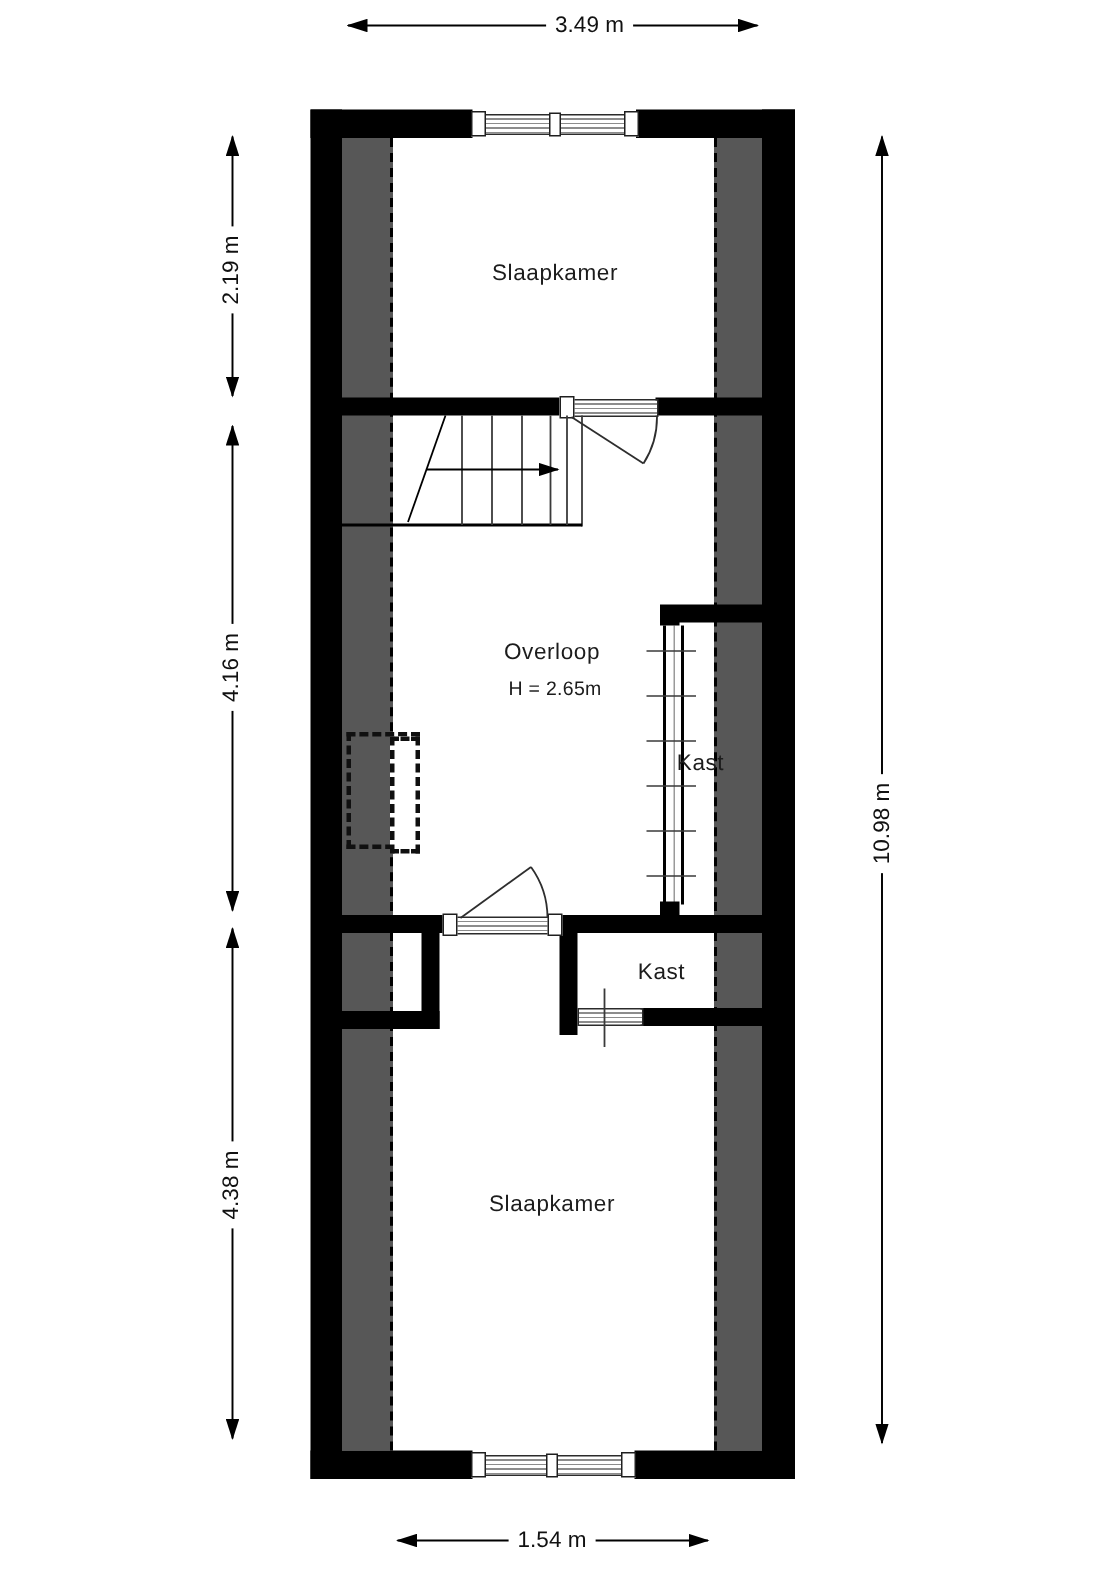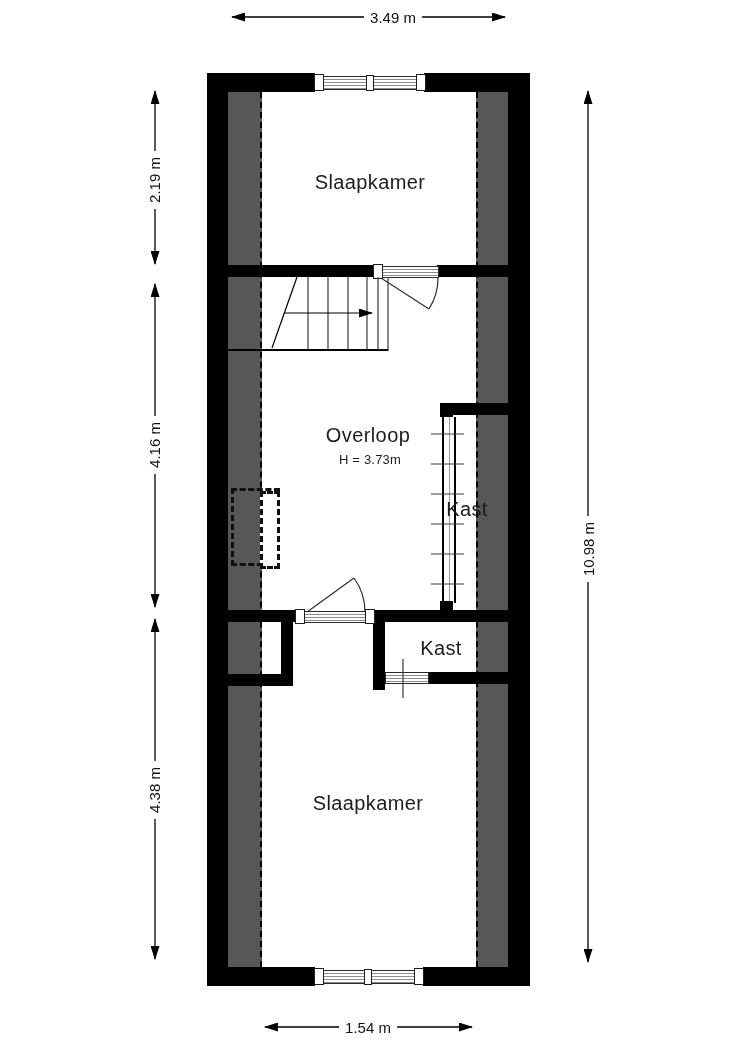--- a/index.html
+++ b/index.html
@@ -20,21 +20,21 @@
   .blackpost{position:absolute;z-index:7;background:#000;}
   .closet-strip{
     position:absolute;z-index:6;background:#fff;
     border-left:2px solid #000;border-right:2px solid #000;
   }
   .closet-strip:after{
     content:"";position:absolute;top:0;bottom:0;left:50%;width:1px;background:#9a9a9a;
   }
   svg.overlay{position:absolute;left:0;top:0;z-index:8;pointer-events:none;}
   .label{
-    position:absolute;z-index:9;color:#1c1c1c;font-size:20px;letter-spacing:.4px;
+    position:absolute;z-index:9;color:#1c1c1c;font-size:15px;letter-spacing:.4px;
     transform:translate(-50%,-50%);white-space:nowrap;
   }
   .label.small{font-size:13px;letter-spacing:.2px;}
   .dim-label{
     position:absolute;z-index:9;color:#111;font-size:15px;background:#fff;
     padding:0 6px;transform:translate(-50%,-50%);white-space:nowrap;
   }
   .dim-label.rot{transform:translate(-50%,-50%) rotate(-90deg);}
 </style>
 </head>
@@ -135,21 +135,21 @@
       <line x1="265" y1="1027" x2="472" y2="1027" marker-start="url(#arr)" marker-end="url(#arr)"></line>
       <line x1="155" y1="91" x2="155" y2="264" marker-start="url(#arr)" marker-end="url(#arr)"></line>
       <line x1="155" y1="284" x2="155" y2="607" marker-start="url(#arr)" marker-end="url(#arr)"></line>
       <line x1="155" y1="619" x2="155" y2="959" marker-start="url(#arr)" marker-end="url(#arr)"></line>
       <line x1="588" y1="91" x2="588" y2="962" marker-start="url(#arr)" marker-end="url(#arr)"></line>
     </g>
   </svg>
 
   <div class="label" style="left:370px;top:182px;">Slaapkamer</div>
   <div class="label" style="left:368px;top:435px;">Overloop</div>
-  <div class="label small" style="left:370px;top:459px;">H = 3.73m</div>
+  <div class="label small" style="left:370px;top:459px;">H = 2.65m</div>
   <div class="label" style="left:467px;top:509px;background:transparent;">Kast</div>
   <div class="label" style="left:441px;top:648px;">Kast</div>
   <div class="label" style="left:368px;top:803px;">Slaapkamer</div>
 
   <div class="dim-label" style="left:366px;top:17px;margin-left:27px;">3.49 m</div>
   <div class="dim-label" style="left:368px;top:1027px;">1.54 m</div>
   <div class="dim-label rot" style="left:154px;top:180px;">2.19 m</div>
   <div class="dim-label rot" style="left:154px;top:445px;">4.16 m</div>
   <div class="dim-label rot" style="left:154px;top:790px;">4.38 m</div>
   <div class="dim-label rot" style="left:588px;top:549px;">10.98 m</div>

